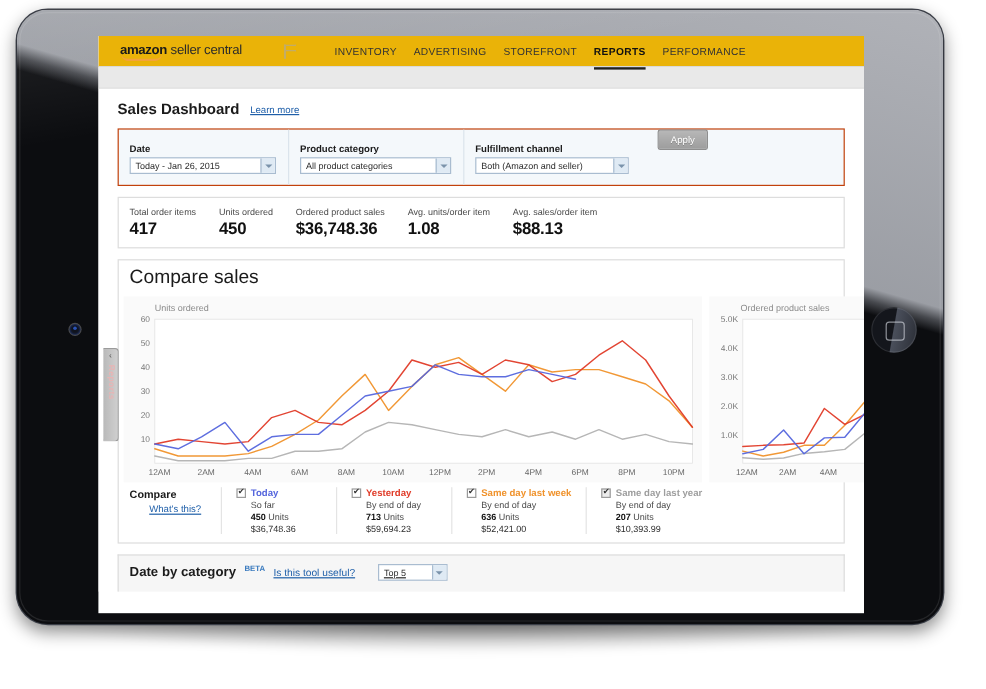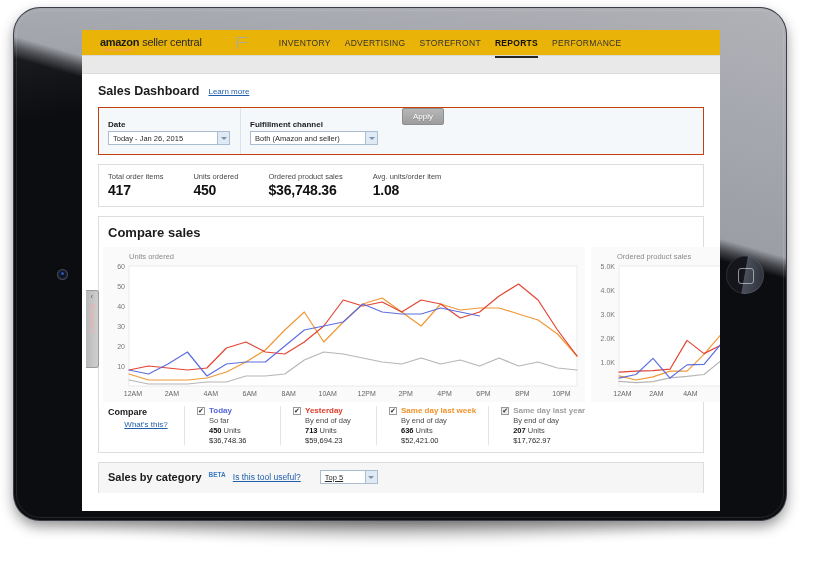--- a/index.html
+++ b/index.html
@@ -151,29 +151,29 @@
   }
 
   
   .snapshot{ margin-top:9px; border:1px solid #dddddd; background:#fff;}
   .snap-head{
     background:#f6f6f6; border-bottom:1px solid #e2e2e2; padding:5px 9px;
     display:flex; align-items:baseline; gap:5px;
   }
   .snap-head .h{ font-size:10px; font-weight:bold; color:#1b1b1b;}
   .snap-head .t{ font-size:7.5px; color:#444;}
-  .snap-body{ display:flex; padding:7px 9px 8px; gap:12px; }
+  .snap-body{ display:flex; padding:7px 9px 8px; gap:1px; }
   .metric{ padding-right:18px; }
   .metric .m-label{ font-size:7.5px; color:#4a4a4a; white-space:nowrap;}
   .metric .m-value{ font-size:14px; font-weight:bold; color:#111; margin-top:1px; letter-spacing:-0.2px;}
 
   
   .compare-card{ margin-top:9px; border:1px solid #dddddd; background:#fff; }
   .compare-head{ padding:6px 9px 4px; }
-  .compare-head .h{ font-size:13px; font-weight:bold; color:#1b1b1b;}
+  .compare-head .h{ font-size:16px; font-weight:normal; color:#1b1b1b;}
 
   .charts-row{ display:flex; padding:2px 4px 0 4px; gap:6px;}
   .chart-box{ background:#fafafa; padding:4px 4px 0 4px; }
   .chart-box.left{ flex:0 0 482px; }
   .chart-box.right{ flex:1 1 auto; }
   .chart-axis-title{ font-size:7.5px; color:#8b8b8b; margin:1px 0 1px 22px;}
   .chart-svg-wrap{ position:relative; }
   svg.chart{ display:block; }
 
   
@@ -255,20 +255,29 @@
       <div class="filters">
         <div class="filter-cell">
           <span class="filter-label">Date</span>
           <div class="select sel-date">
             <span>Today - Jan 26, 2015</span>
             <span class="caret">
                 <i></i>
               </span>
           </div>
         </div>
+        <div class="filter-cell">
+          <span class="filter-label">Product category</span>
+          <div class="select sel-cat">
+            <span>All product categories</span>
+            <span class="caret">
+                <i></i>
+              </span>
+          </div>
+        </div>
         <div class="filter-cell last">
           <span class="filter-label">Fulfillment channel</span>
           <div class="select sel-ful">
             <span>Both (Amazon and seller)</span>
             <span class="caret">
                 <i></i>
               </span>
           </div>
         </div>
         <div class="apply-wrap">
@@ -286,20 +295,24 @@
             <div class="m-label">Units ordered</div>
             <div class="m-value">450</div>
           </div>
           <div class="metric">
             <div class="m-label">Ordered product sales</div>
             <div class="m-value">$36,748.36</div>
           </div>
           <div class="metric">
             <div class="m-label">Avg. units/order item</div>
             <div class="m-value">1.08</div>
+          </div>
+          <div class="metric">
+            <div class="m-label">Avg. sales/order item</div>
+            <div class="m-value">$88.13</div>
           </div>
         </div>
       </div>
 
       <div class="compare-card">
         <div class="compare-head">
           <span class="h">Compare sales</span>
         </div>
 
         <div class="charts-row">
@@ -391,28 +404,28 @@
             <div class="legend-sales">$52,421.00</div>
           </div>
 
           <div class="legend-col">
             <div class="legend-top">
               <span class="cb grey"></span>
               <span class="legend-name" id="lg3" style="color: rgb(158, 158, 158);">Same day last year</span>
             </div>
             <div class="legend-sub">By end of day</div>
             <div class="legend-units"><b>207</b> <span>Units</span></div>
-            <div class="legend-sales">$17,762.97</div>
+            <div class="legend-sales">$10,393.99</div>
           </div>
         </div>
       </div>
 
       <div class="cat-card">
         <div class="cat-head">
-          <span class="h">Sales by category</span>
+          <span class="h">Date by category</span>
           <span class="beta">BETA</span>
           <span class="useful">Is this tool useful?</span>
           <div class="select cat-sel">
             <span>Top 5</span>
             <span class="caret">
                 <i></i>
               </span>
           </div>
         </div>
       </div>

